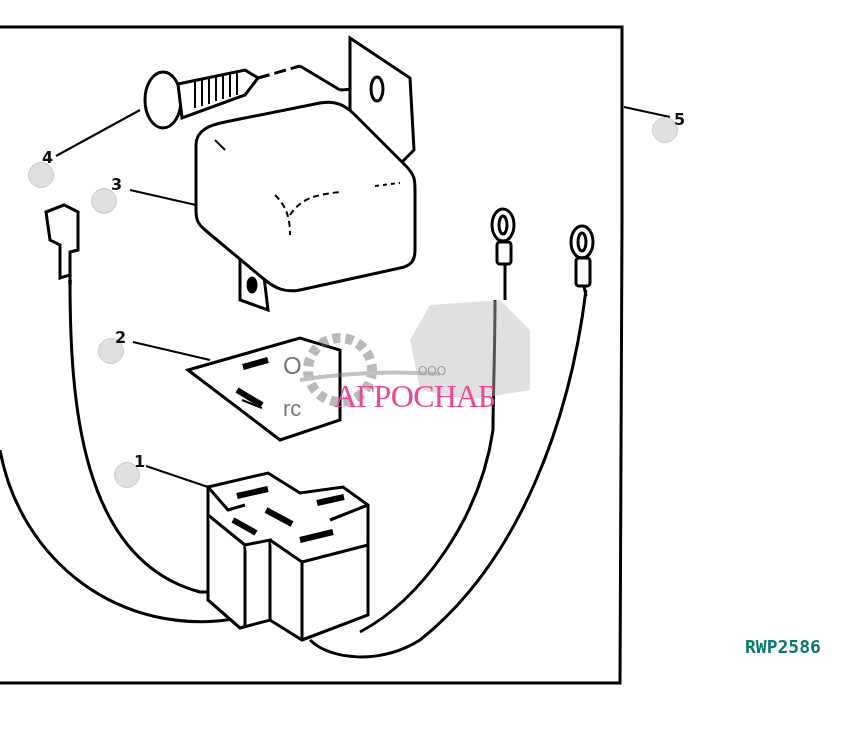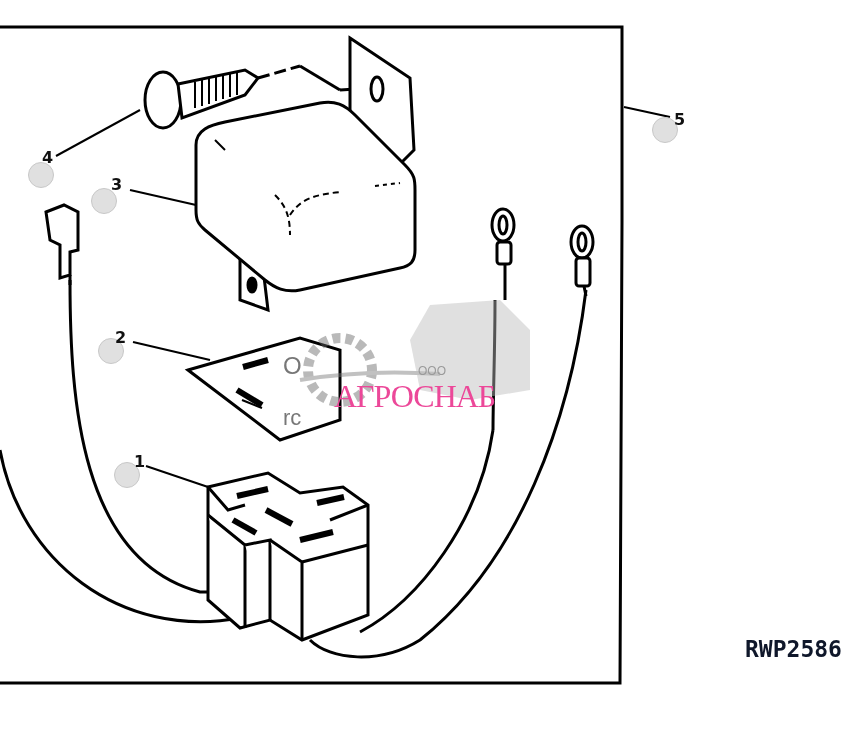--- a/index.html
+++ b/index.html
@@ -1,24 +1,24 @@
 <!DOCTYPE html>
 <html><head>
 <meta charset="utf-8">
 <style>
   html, body { margin:0; padding:0; background:#ffffff; }
   body { width:841px; height:731px; position:relative; overflow:hidden; font-family:"Liberation Sans", sans-serif; }
   svg { position:absolute; left:0; top:0; }
   .callout { position:absolute; width:24px; height:24px; border-radius:50%; background:#e0e0e0; border:1px solid #c8c8c8; cursor:pointer; }
   .num { position:absolute; font-family:"DejaVu Sans", sans-serif; font-weight:bold; font-size:16px; color:#111; }
-  .code { position:absolute; left:745px; top:636px; font-family:"DejaVu Sans Mono", monospace; font-weight:bold; font-size:23px; color:#0f172a; }
+  .code { position:absolute; left:745px; top:636px; font-family:"DejaVu Sans Mono", monospace; font-weight:bold; font-size:18px; color:#0f766e; }
   .wm-ooo { position:absolute; left:418px; top:364px; font-family:"Liberation Sans", sans-serif; font-size:12px; color:#9a9a9a; }
   .wm-text { position:absolute; left:334px; top:378px; font-family:"Liberation Serif", serif; font-size:32px; color:#ec4899; letter-spacing:-1px; }
   .wm-o { position:absolute; left:283px; top:352px; font-family:"Liberation Sans", sans-serif; font-size:24px; color:#777; }
-  .wm-rc { position:absolute; left:283px; top:405px; font-family:"Liberation Sans", sans-serif; font-size:22px; color:#777; }
+  .wm-rc { position:absolute; left:283px; top:396px; font-family:"Liberation Sans", sans-serif; font-size:22px; color:#777; }
 </style>
 </head>
 <body>
 
 <svg width="841" height="731" viewBox="0 0 841 731">
 
   <g fill="none" stroke="#000" stroke-width="3">
     <polyline points="0,27 622,27 622,222 620,683 0,683"></polyline>
   </g>
 

